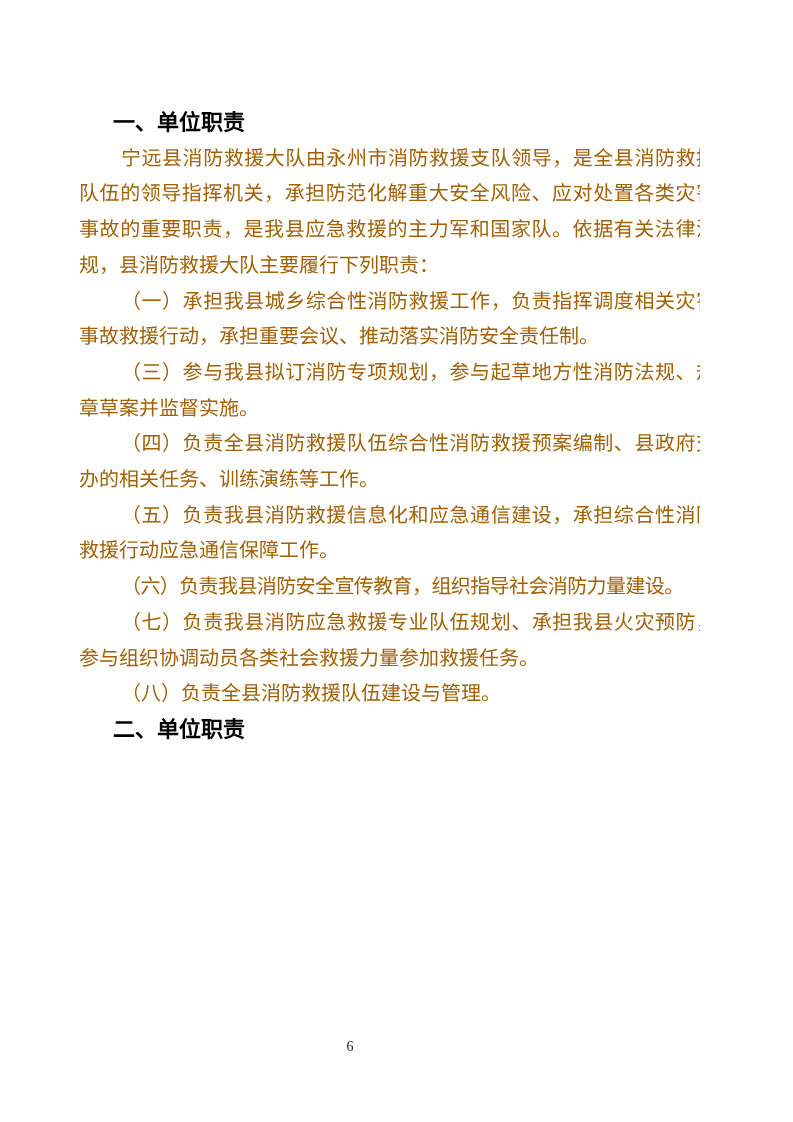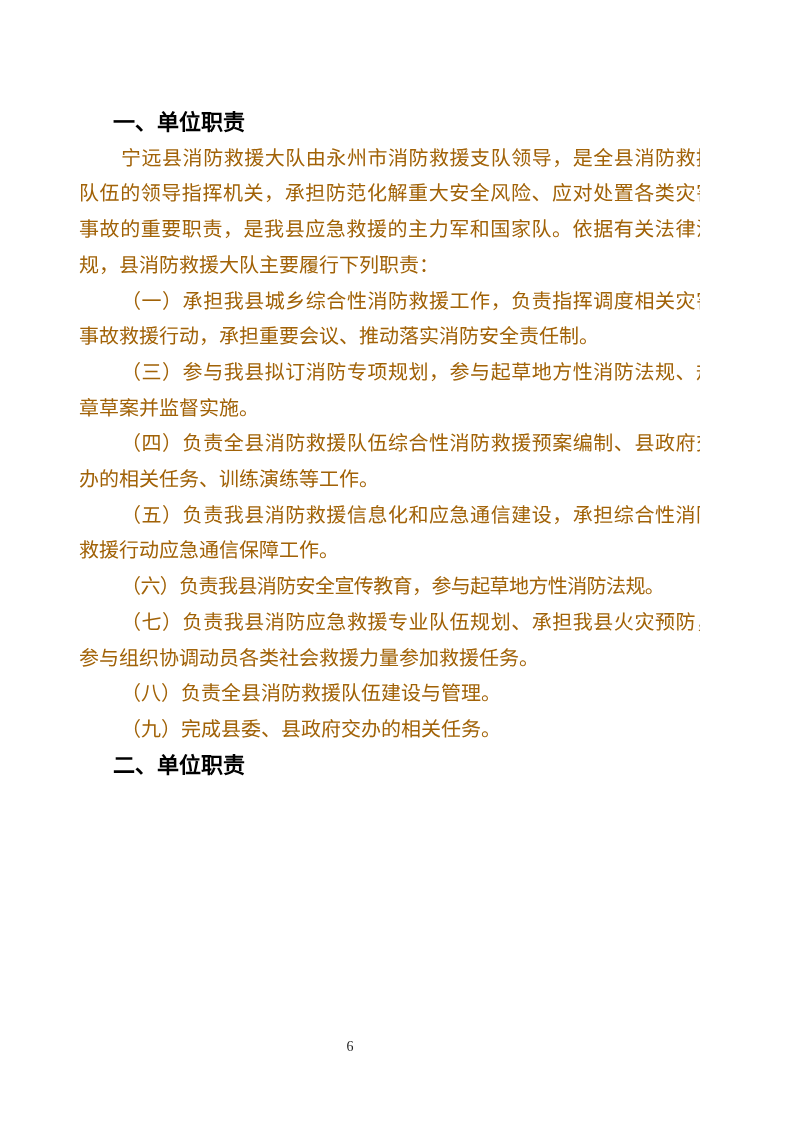--- a/index.html
+++ b/index.html
@@ -63,20 +63,19 @@
 <body>
 
 <div class="page">
   <div class="content">
     <h2>一、单位职责</h2>
     <p>宁远县消防救援大队由永州市消防救援支队领导，是全县消防救援队伍的领导指挥机关，承担防范化解重大安全风险、应对处置各类灾害事故的重要职责，是我县应急救援的主力军和国家队。依据有关法律法规，县消防救援大队主要履行下列职责：</p>
     <p>（一）承担我县城乡综合性消防救援工作，负责指挥调度相关灾害事故救援行动，承担重要会议、推动落实消防安全责任制。</p>
     <p>（三）参与我县拟订消防专项规划，参与起草地方性消防法规、规章草案并监督实施。</p>
     <p>（四）负责全县消防救援队伍综合性消防救援预案编制、县政府交办的相关任务、训练演练等工作。</p>
     <p>（五）负责我县消防救援信息化和应急通信建设，承担综合性消防救援行动应急通信保障工作。</p>
-    <p class="tight">（六）负责我县消防安全宣传教育，参与起草地方性消防法规。</p>
+    <p class="tight">（六）负责我县消防安全宣传教育，组织指导社会消防力量建设。</p>
     <p>（七）负责我县消防应急救援专业队伍规划、承担我县火灾预防，参与组织协调动员各类社会救援力量参加救援任务。</p>
     <p>（八）负责全县消防救援队伍建设与管理。</p>
-    <p>（九）完成县委、县政府交办的相关任务。</p>
     <h2>二、单位职责</h2>
   </div>
   <div class="pagenum">6</div>
 </div>
 
 </body></html>

